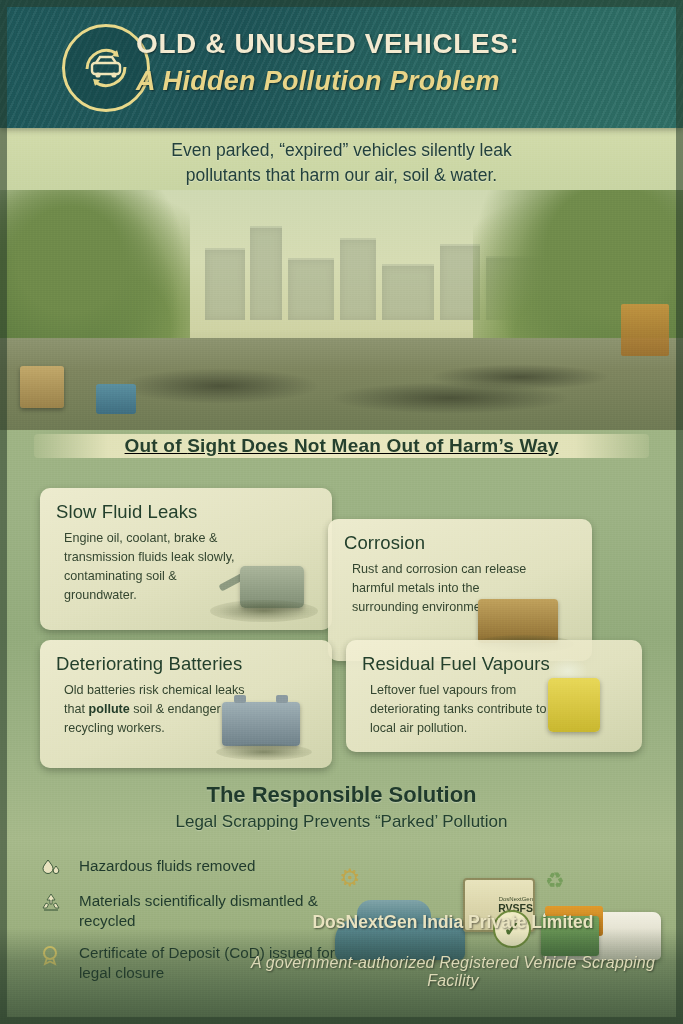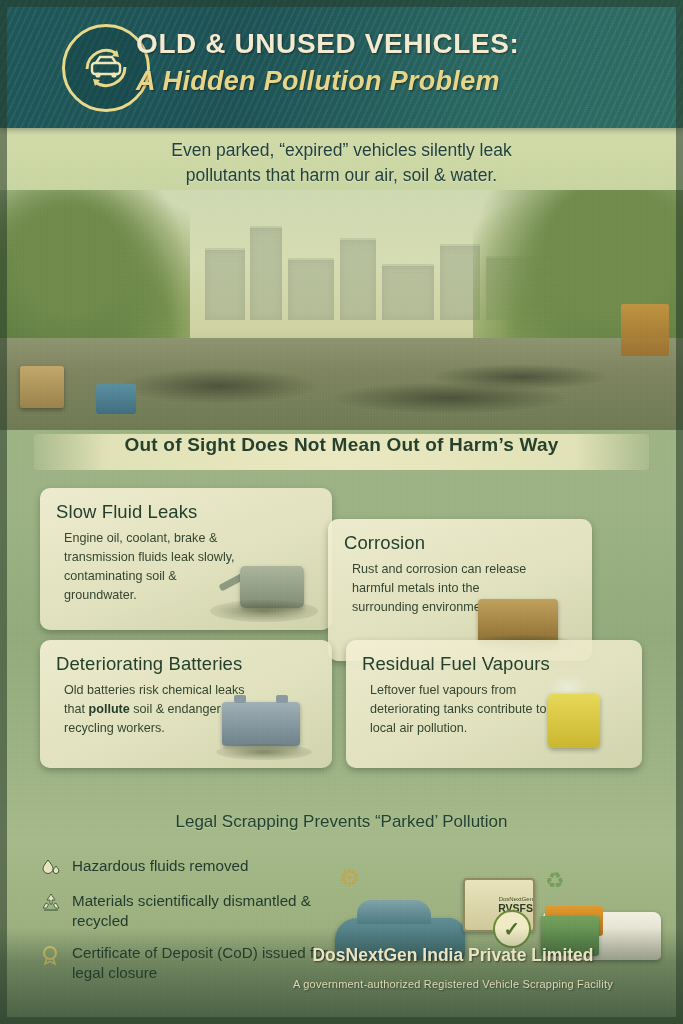--- a/index.html
+++ b/index.html
@@ -168,24 +168,24 @@
   .crate {
     position: absolute; right: 14px; bottom: 74px; width: 48px; height: 52px;
     background: linear-gradient(180deg,#c8943f,#9d6f2b);
     border-radius: 2px; opacity: .9;
   }
 
   
   .band {
     position: absolute;
     left: 34px; top: 434px;
-    width: 615px; height: 36px;
+    width: 615px; height: 24px;
     background: linear-gradient(90deg, rgba(236,230,186,.15) 0%, rgba(240,236,196,.82) 12%, rgba(243,238,199,.9) 50%, rgba(240,236,196,.82) 88%, rgba(236,230,186,.15) 100%);
     border-radius: 4px;
-    display: flex; justify-content: center;
+    display: flex; align-items: center; justify-content: center; text-decoration: underline;
   }
   .band-text {
     color: #25402e;
     font-size: 19px;
     font-weight: bold;
     letter-spacing: .2px;
   }
 
   
   .card {
@@ -285,21 +285,21 @@
     color: #22402f;
     font-size: 17px;
     text-shadow: 0 1px 1px rgba(255,255,255,.25);
   }
   .benefits {
     position: absolute; left: 40px; top: 856px; width: 310px;
   }
   .benefit {
     display: flex;
     align-items: flex-start;
-    gap: 10px;
+    gap: 17px;
     margin-bottom: 12px;
   }
   .benefit-icon {
     flex: 0 0 auto;
     width: 22px; height: 22px;
     margin-top: 1px;
   }
   .benefit-text {
     color: #1f3a2c;
     font-size: 15.2px;
@@ -368,25 +368,26 @@
     text-align: center;
     width: 420px;
   }
   .company-name {
     color: #e9e3c0;
     font-size: 17.5px;
     font-weight: bold;
     text-shadow: 1px 1px 2px rgba(0,0,0,.5);
   }
   .company-tag {
-    margin-top: 12px;
+    margin-top: 21px;
     color: #dcd9b6;
-    font-size: 11px;
+    font-size: 16px;
     letter-spacing: .2px;
     text-shadow: 1px 1px 2px rgba(0,0,0,.45);
+    font-style: italic;
   }
   .footer-dark {
     position: absolute; left: 0; bottom: 0; width: 683px; height: 96px;
     background: linear-gradient(180deg, rgba(40,62,44,0) 0%, rgba(40,62,44,.35) 35%, rgba(33,54,38,.62) 100%);
     pointer-events: none;
   }
 </style>
 </head>
 <body>
 
@@ -480,29 +481,30 @@
 
   <div class="card" style="left:40px; top:640px; width:292px; height:128px;">
     <h3>Deteriorating Batteries</h3>
     <p><span>Old batteries risk chemical leaks that </span><b>pollute</b><span> soil &amp; endanger recycling workers.</span></p>
     <div class="card-art">
       <div class="art-battery"></div>
       <div class="art-puddle" style="right:12px;bottom:2px;width:96px;height:16px;"></div>
     </div>
   </div>
 
-  <div class="card" style="left:346px; top:640px; width:296px; height:128px;">
+  <div class="card" style="left:346px; top:640px; width:296px; height:112px;">
     <h3>Residual Fuel Vapours</h3>
     <p>Leftover fuel vapours from deteriorating tanks contribute to local air pollution.</p>
     <div class="card-art">
       <div class="art-vapour"></div>
       <div class="art-jerrycan"></div>
     </div>
   </div>
 
+  <div class="solution-title">The Responsible Solution</div>
   <div class="solution-sub">Legal Scrapping Prevents “Parked’ Pollution</div>
 
   <div class="benefits">
     <div class="benefit">
       <span class="benefit-icon">
         <svg width="22" height="22" viewBox="0 0 22 22">
             <path d="M8 3c-3 4-5 6.2-5 8.6A5 5 0 0 0 8 16.5a5 5 0 0 0 5-4.9C13 9.2 11 7 8 3z" fill="#e9e3bf" stroke="#3d5a3c" stroke-width="1"></path>
             <path d="M16 9c-1.7 2.3-2.8 3.5-2.8 4.9A2.8 2.8 0 0 0 16 16.6a2.8 2.8 0 0 0 2.8-2.7C18.8 12.5 17.7 11.3 16 9z" fill="#e9e3bf" stroke="#3d5a3c" stroke-width="1"></path>
           </svg>
       </span>

